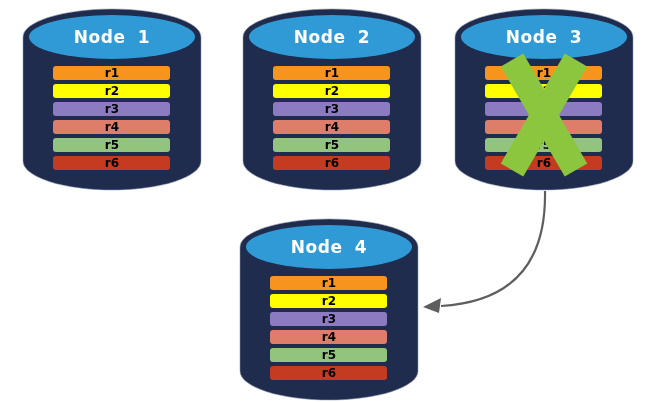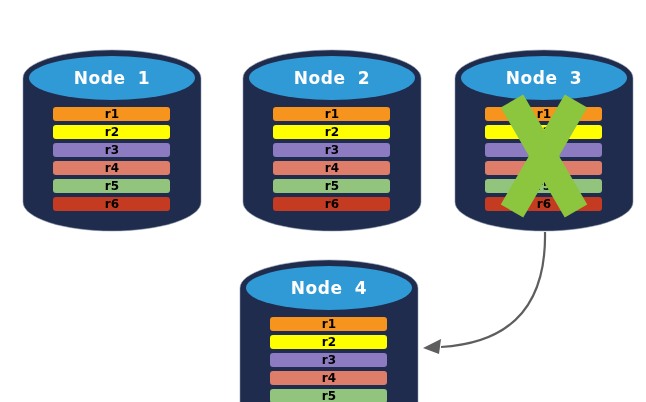--- a/index.html
+++ b/index.html
@@ -8,21 +8,20 @@
     width: 646px;
     height: 402px;
     background: #ffffff;
     overflow: hidden;
     font-family: "DejaVu Sans", "Liberation Sans", sans-serif;
   }
   .canvas {
     position: relative;
     width: 646px;
     height: 288px;
-    margin-top: 41px;
   }
   svg.node, svg.overlay {
     position: absolute;
     overflow: visible;
   }
   svg.overlay { pointer-events: none; }
   svg text {
     font-family: "DejaVu Sans", "Liberation Sans", sans-serif;
     font-weight: bold;
     text-anchor: middle;

